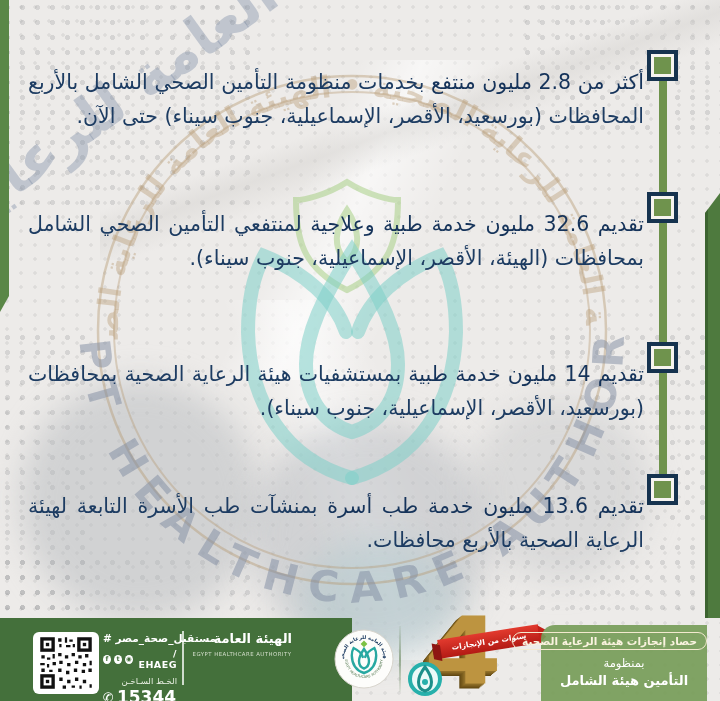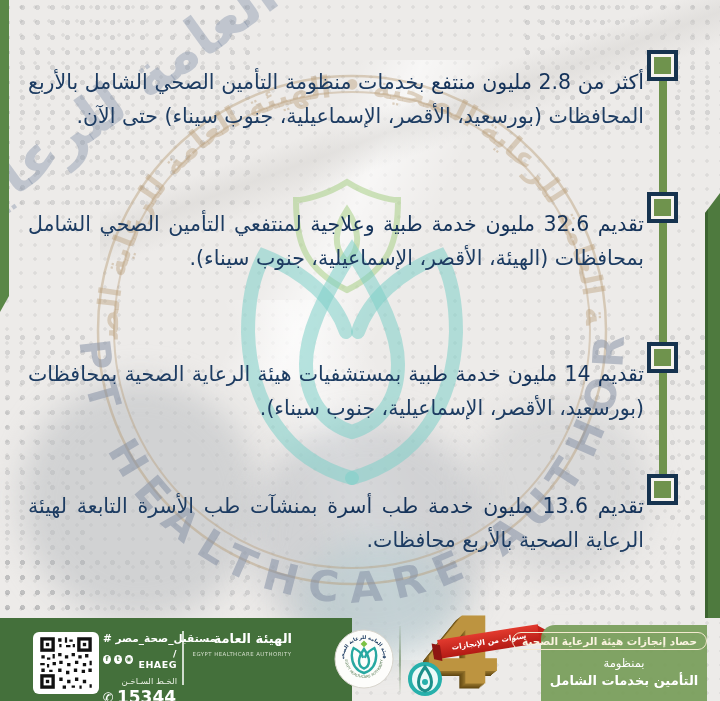--- a/index.html
+++ b/index.html
@@ -250,16 +250,16 @@
       <circle cx="18" cy="27" r="3" fill="#27b0ab"></circle>
     </svg>
   </div>
   <div class="ribbon">
     <span class="ribbon-text">سنوات من الإنجازات</span>
   </div>
 
   <div class="panel">
     <span class="panel-badge">حصاد إنجازات هيئة الرعاية الصحية</span>
     <div class="panel-l1">بمنظومة</div>
-    <div class="panel-l2">التأمين بخدمات الشامل</div>
+    <div class="panel-l2">التأمين هيئة الشامل</div>
   </div>
 
 </div>
 
 </body></html>

